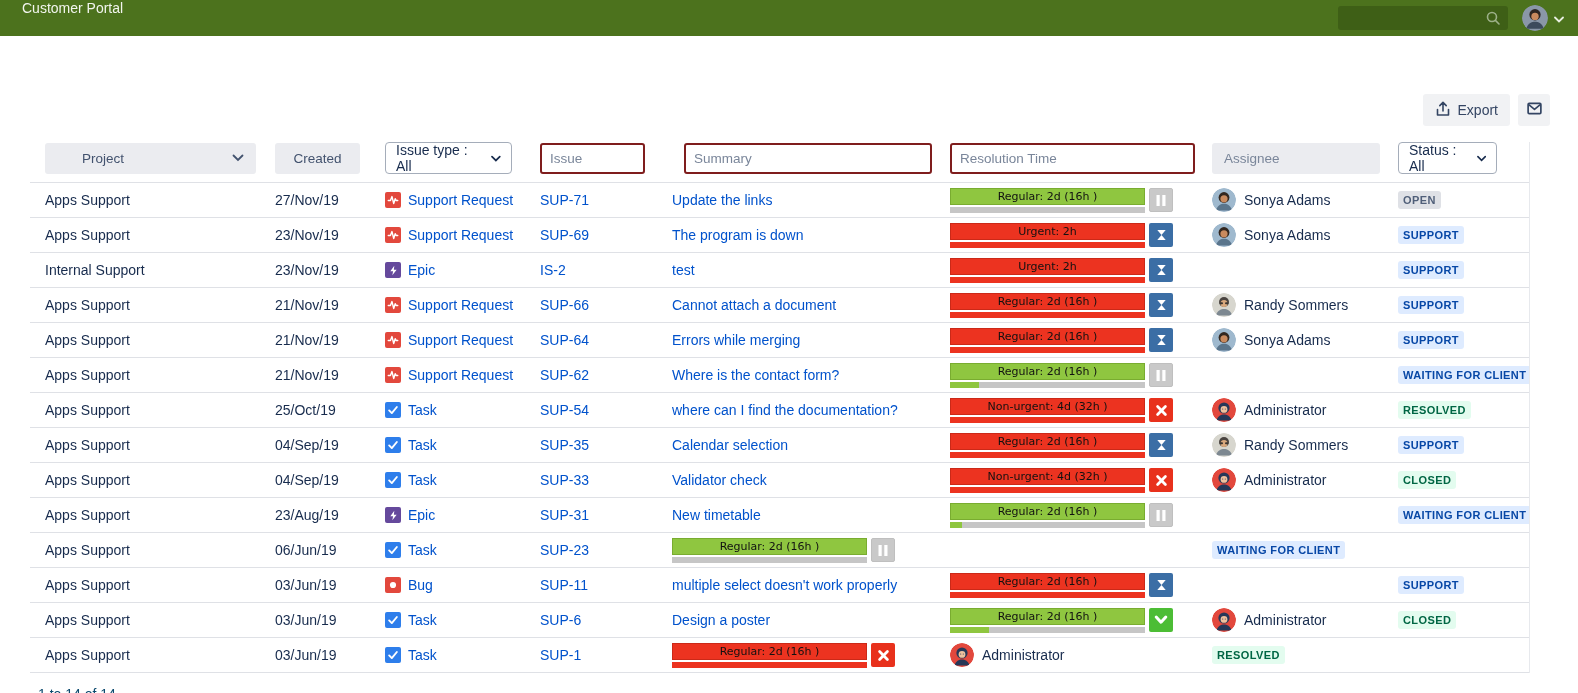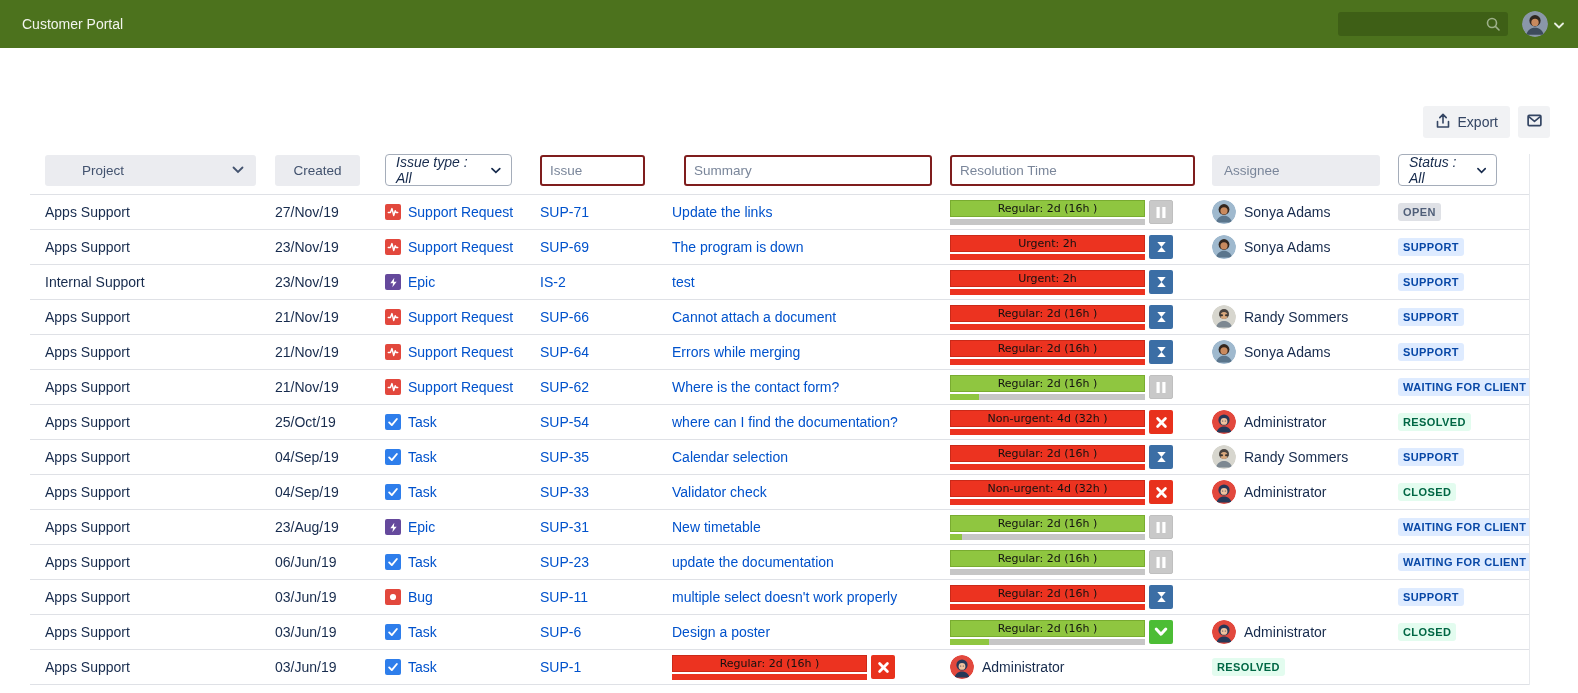--- a/index.html
+++ b/index.html
@@ -1,19 +1,19 @@
 <!DOCTYPE html>
 <html><head>
 <meta charset="utf-8">
 <style>
   * { margin:0; padding:0; box-sizing:border-box; }
   html,body { width:1578px; height:693px; background:#fff; font-family:"Liberation Sans", sans-serif; color:#172B4D; overflow:hidden; }
 
   
-  .navbar { height:48px; background:#4C721D; display:flex; align-items:center; padding:0 14px 0 22px; }
+  .navbar { height:36px; background:#4C721D; display:flex; padding:0 14px 0 22px; }
   .navbar .app-title { color:#F2F5EE; font-size:14px; }
   .nav-right { margin-left:auto; display:flex; align-items:center; gap:14px; }
   .nav-search { position:relative; }
   .nav-search input { width:170px; height:24px; background:#3E5F16; border:none; border-radius:3px; color:#E8EEDF; padding:0 28px 0 8px; font-size:13px; outline:none; }
   .nav-search .search-icon { position:absolute; right:7px; top:4px; }
   .user-menu { display:flex; align-items:center; gap:6px; cursor:pointer; }
   .avatar { width:26px; height:26px; border-radius:50%; overflow:hidden; display:inline-block; flex:none; }
   .avatar svg { display:block; width:100%; height:100%; }
 
   
@@ -28,21 +28,21 @@
   .btn.icon-only { width:32px; justify-content:center; padding:0; }
 
   
   .table-wrap { margin:16px 48px 0 30px; width:1500px; border-right:1px solid #E7E9ED; }
   .grid-row { display:grid; grid-template-columns:230px 110px 155px 132px 278px 262px 186px 1fr; align-items:center; }
   .filter-row { margin-bottom:8px; }
   .fcell { padding-left:15px; }
   .chip { background:#EBECF0; border-radius:3px; color:#42526E; font-size:13.5px; height:31px; display:flex; align-items:center; padding:0 12px; cursor:pointer; }
   .chip.spread { justify-content:space-between;padding-left:37px; }
   .chip.center { justify-content:center; }
-  .sel { background:#fff; border:1px solid #A5ADBA; border-radius:4px; height:32px; display:flex; align-items:center; justify-content:center; gap:7px; font-size:14px; color:#172B4D; cursor:pointer; padding:0 10px;font-style:italic; }
+  .sel { background:#fff; border:1px solid #A5ADBA; border-radius:4px; height:32px; display:flex; align-items:center; justify-content:center; gap:7px; font-size:14px; color:#172B4D; cursor:pointer; padding:0 10px; }
   .tin { height:31px; border:2px solid #7f1d1d; border-radius:3px; padding:1px 8px; font-size:13.5px; color:#172B4D; font-family:inherit; outline:none; width:100%; }
   .tin::placeholder { color:#7A869A; }
 
   .table-body { border-top:1px solid #DFE1E6; }
   .trow { height:35px; border-bottom:1px solid #DFE1E6; cursor:pointer; }
   .cell { padding-left:15px; font-size:14px; color:#172B4D; display:flex; align-items:center; white-space:nowrap; overflow:hidden; }
   .link { color:#0052CC; text-decoration:none; }
   .type-icon { width:16px; height:16px; border-radius:2px; display:inline-flex; align-items:center; justify-content:center; margin-right:7px; flex:none; }
   .type-support,.type-bug { background:#E2483D; }
   .type-epic { background:#65499C; }
@@ -689,23 +689,20 @@
               <path d="M2.5 7.5 L5.6 10.6 L11.5 3.5" fill="none" stroke="#fff" stroke-width="2.2" stroke-linecap="round" stroke-linejoin="round"></path>
             </svg>
           </span>
 
       <a class="link" href="#">Task</a>
     </div>
     <div class="cell">
           <a class="link" href="#">SUP-23</a>
         </div>
     <div class="cell">
-          <a class="link" href="#">update the documentation</a>
-        </div>
-    <div class="cell">
       <div class="sla-stack">
         <div class="sla-bar sla-green">
               <span>Regular: 2d (16h )</span>
             </div>
         <div class="sla-track">
               <div class="sla-fill fill-green" style="width: 0%;"></div>
             </div>
       </div>
       <span class="sla-icon icon-pause">
             <svg width="12" height="13" viewBox="0 0 12 13">

